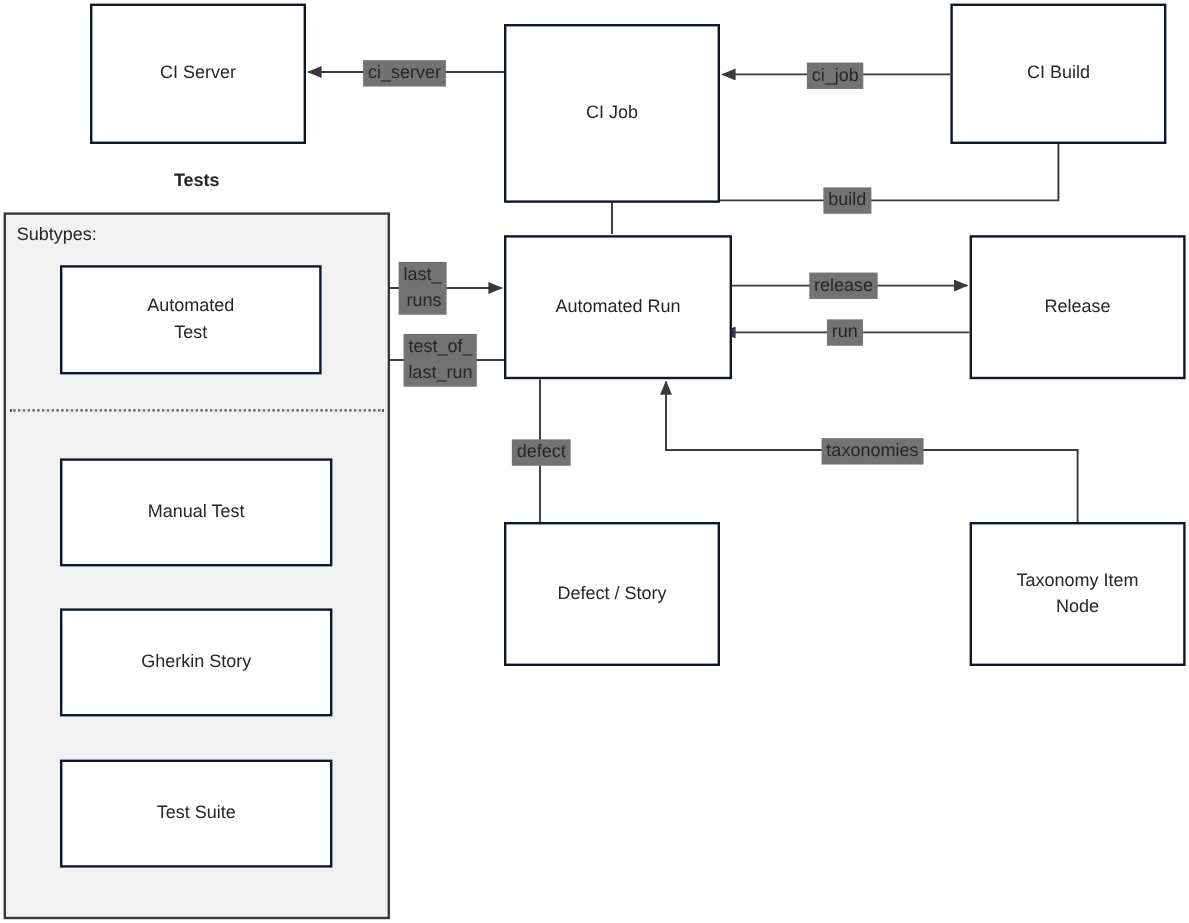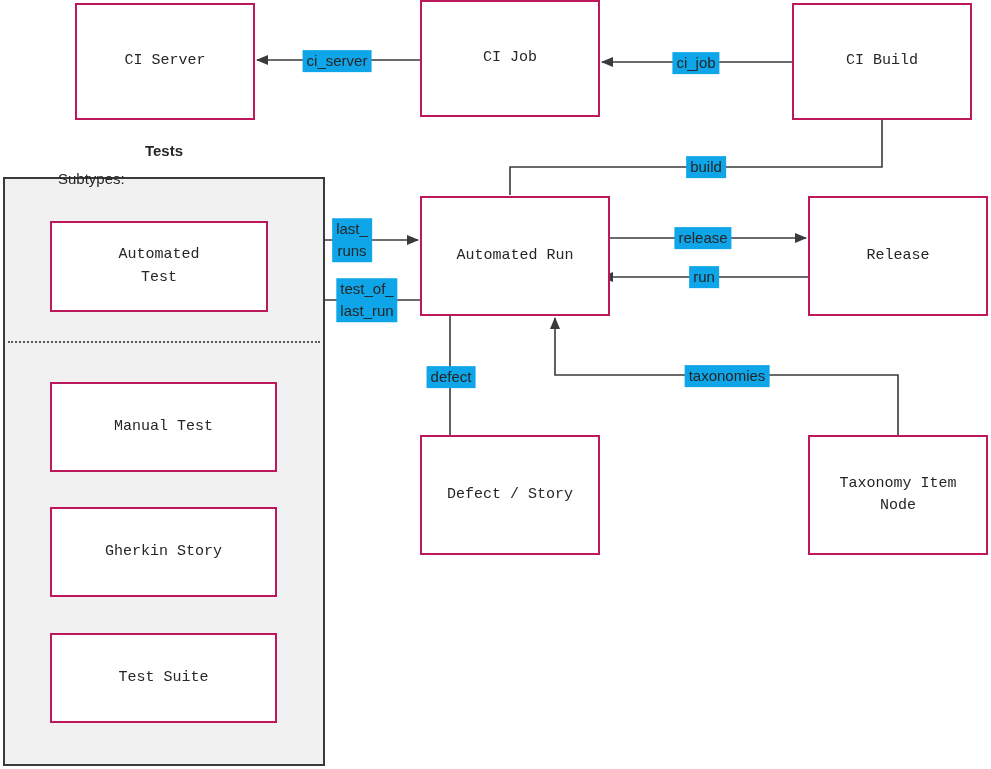--- a/index.html
+++ b/index.html
@@ -28,52 +28,50 @@
   .group-title {
     position: absolute;
     left: 3px; top: 142px;
     width: 322px;
     text-align: center;
     font-weight: bold;
     font-size: 15px;
   }
   .group-subtitle {
     position: absolute;
-    left: 14px; top: 170px;
+    left: 14px; top: 187px;
     font-size: 15px;
-    margin-left: 44px;
   }
   .dotted-sep {
     position: absolute;
     left: 8px; top: 341px;
     width: 312px;
     border-top: 2px dotted #5a5a5a;
   }
   .node {
     position: absolute;
     background: #ffffff;
-    border: 2px solid #be185d;
+    border: 2px solid #0f172a;
     display: flex;
     align-items: center;
     justify-content: center;
     text-align: center;
     font-size: 15px;
     line-height: 1.5;
     white-space: pre-line;
-    font-family: Liberation Mono, monospace;
   }
   .edge-label {
     position: absolute;
     transform: translate(-50%, -50%);
-    background: #0ea5e9;
+    background: #737373;
     padding: 0 4px;
     font-size: 15px;
     line-height: 1.45;
     white-space: pre-line;
-    text-align: center;
+    text-align: right;
   }
 </style>
 </head>
 <body>
 
 <div class="canvas">
 
   <svg class="wires" width="991" height="769" viewBox="0 0 991 769">
     <defs>
       <marker id="ah" markerUnits="userSpaceOnUse" markerWidth="13" markerHeight="11" refX="11" refY="5" orient="auto">
@@ -92,21 +90,21 @@
       <path d="M898,435 V375 H555 V318" marker-end="url(#ah)"></path>
     </g>
   </svg>
 
   <div class="group-title">Tests</div>
   <div class="group"></div>
   <div class="group-subtitle">Subtypes:</div>
   <div class="dotted-sep"></div>
 
   <div class="node" style="left:75px;top:3px;width:180px;height:117px">CI Server</div>
-  <div class="node" style="left:420px;top:0;width:180px;height:117px">CI Job</div>
+  <div class="node" style="left:420px;top:20px;width:180px;height:149px">CI Job</div>
   <div class="node" style="left:792px;top:3px;width:180px;height:117px">CI Build</div>
 
   <div class="node" style="left:420px;top:196px;width:190px;height:120px">Automated Run</div>
   <div class="node" style="left:808px;top:196px;width:180px;height:120px">Release</div>
 
   <div class="node" style="left:420px;top:435px;width:180px;height:120px">Defect / Story</div>
   <div class="node" style="left:808px;top:435px;width:180px;height:120px">Taxonomy Item
 Node</div>
 
   <div class="node" style="left:50px;top:221px;width:218px;height:91px">Automated

